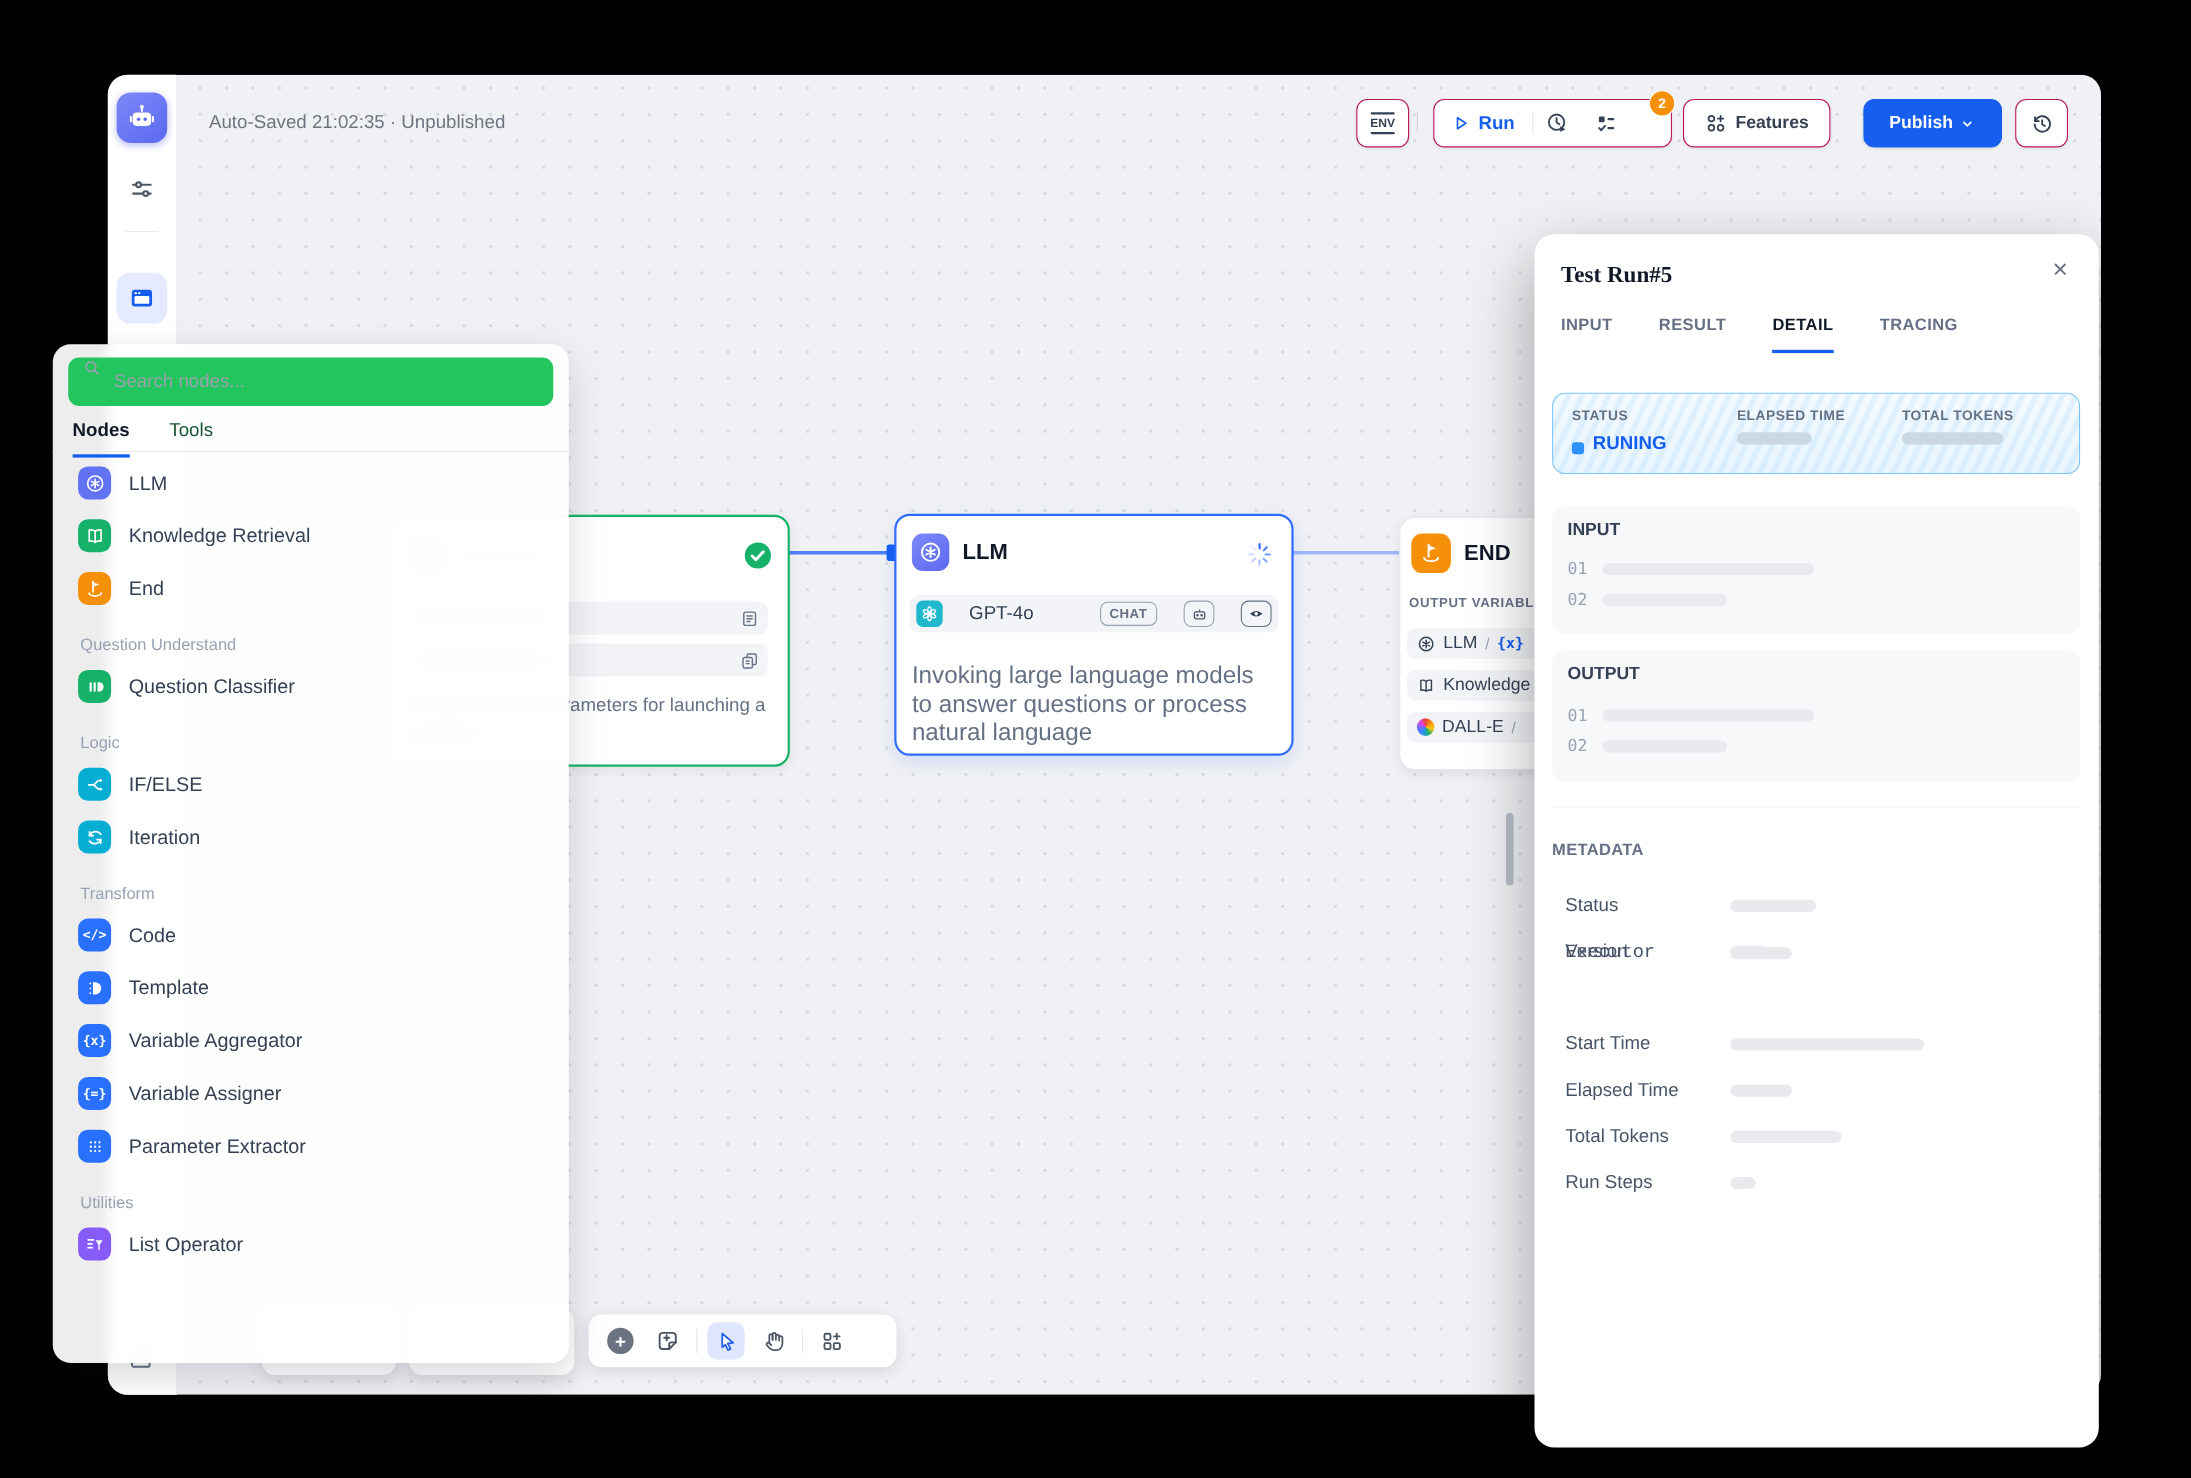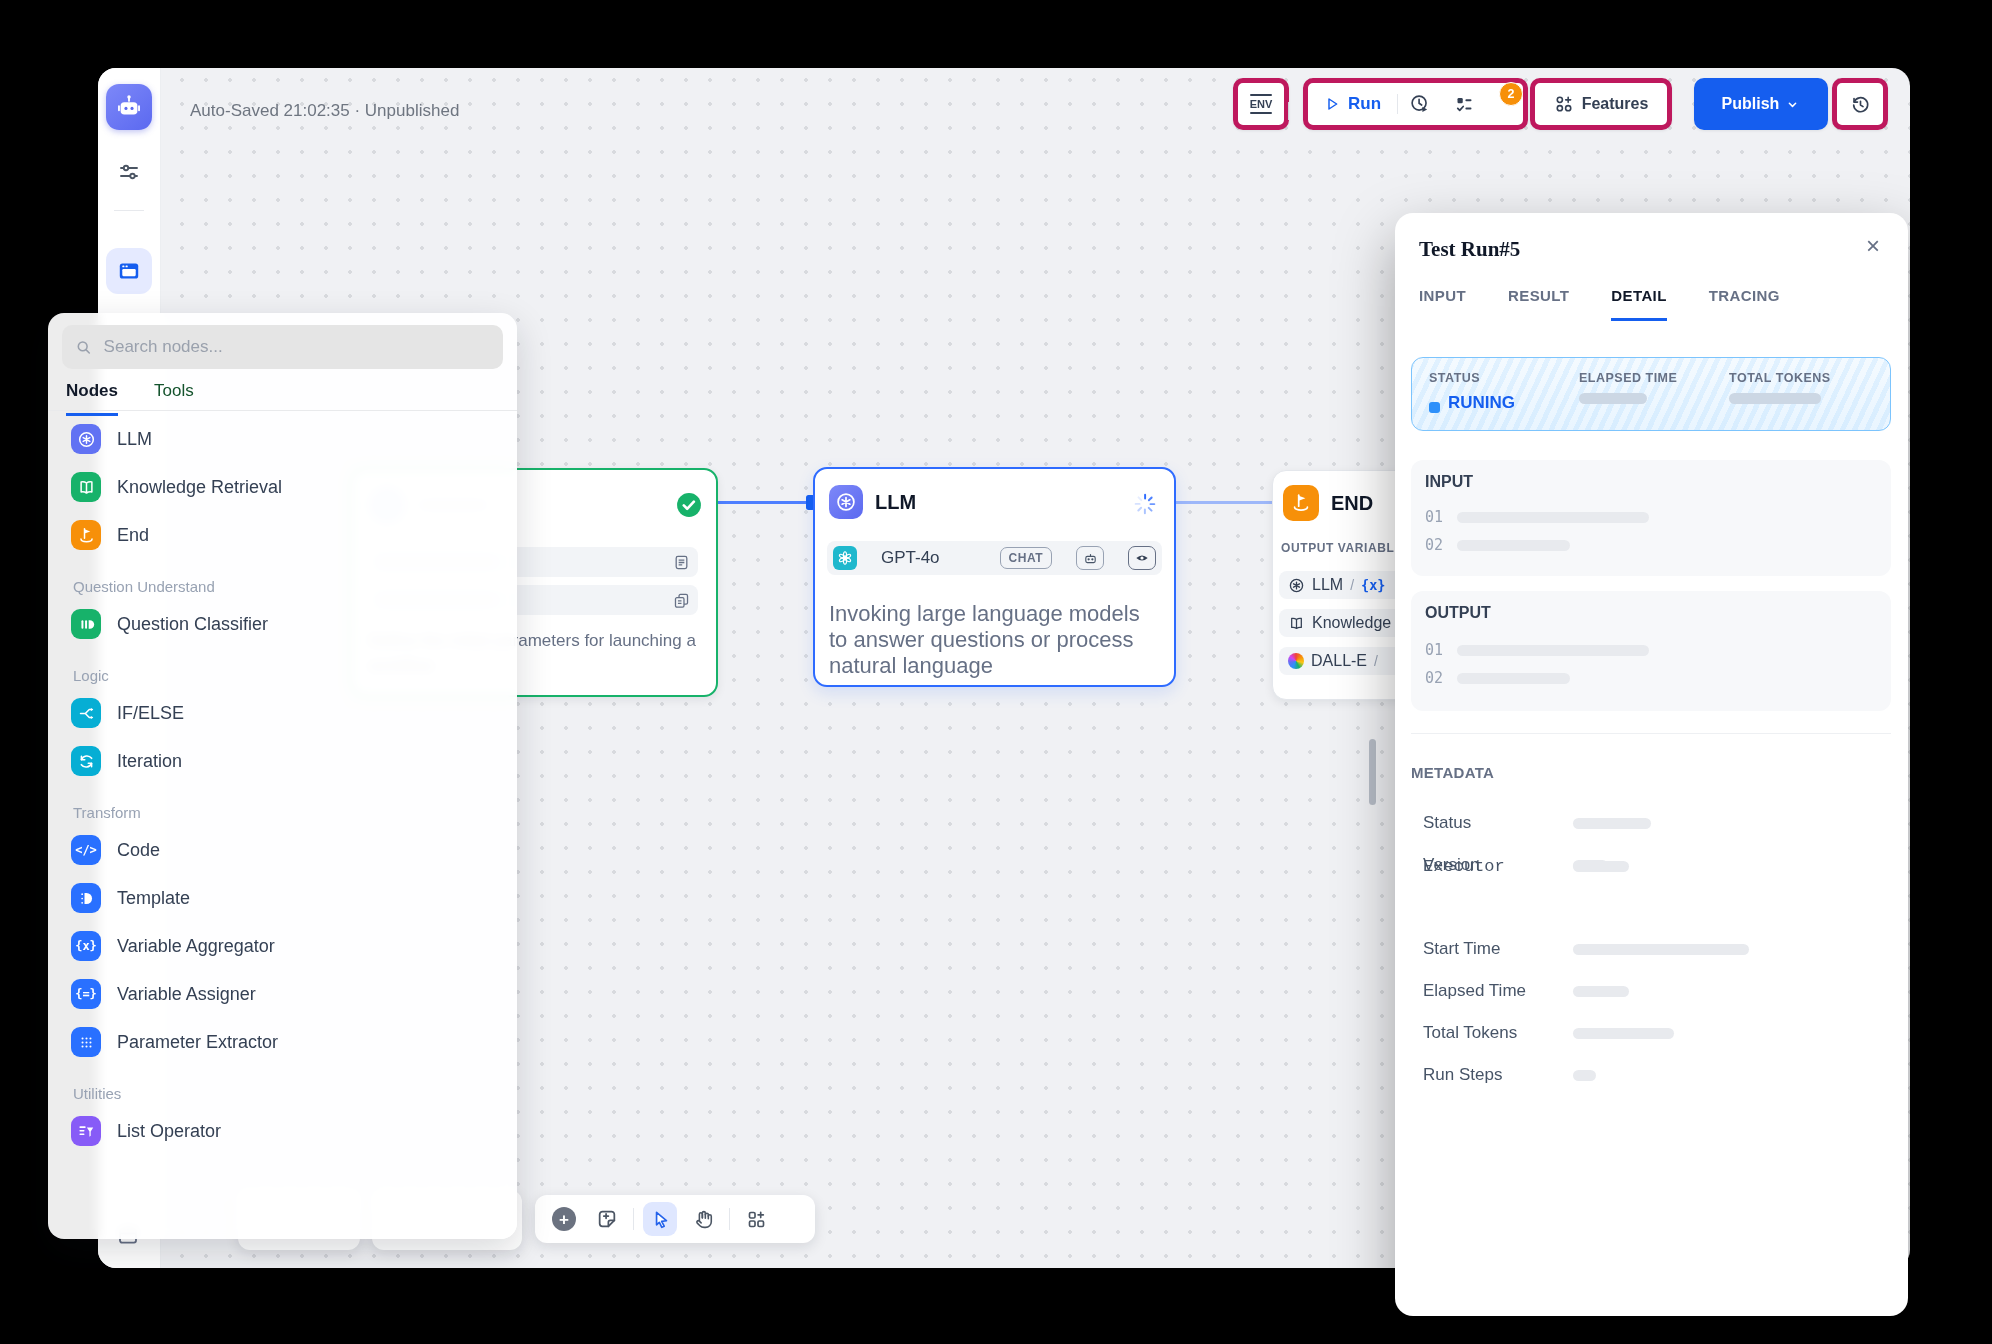--- a/index.html
+++ b/index.html
@@ -15,21 +15,21 @@
   .app-avatar{position:absolute;left:8px;top:16px;width:46px;height:46px;border-radius:13px;
               background:linear-gradient(140deg,#7d88f8,#5b69f0);display:flex;align-items:center;justify-content:center;
               box-shadow:0 2px 6px rgba(80,90,220,.35);}
   .sb-icon{position:absolute;left:19px;width:24px;height:24px;}
   .sb-divider{position:absolute;left:16px;top:142px;width:30px;height:1px;background:#e7e9ed;}
   .sb-active{position:absolute;left:8px;top:180px;width:46px;height:46px;border-radius:12px;background:#e5eaff;
              display:flex;align-items:center;justify-content:center;}
 
   
   .autosave{position:absolute;left:190px;top:101px;font-size:17px;color:#6e7580;z-index:6;}
-  .tb-btn{position:absolute;top:78px;height:42px;background:#fff;border:5px solid #be185d;border-radius:10px;
+  .tb-btn{position:absolute;top:90px;height:42px;background:#fff;border:1px solid #be185d;border-radius:10px;
           box-shadow:0 1px 3px rgba(16,24,40,.08);display:flex;align-items:center;justify-content:center;z-index:6;}
   .env-btn{left:1233px;width:46px;}
   .env-glyph{font-size:11px;font-weight:700;color:#344054;line-height:1;text-align:center;}
   .env-glyph i{display:block;height:2px;background:#344054;border-radius:2px;margin:2.5px 0;font-style:normal;}
   .tb-sep{position:absolute;left:1288px;top:102px;width:1px;height:18px;background:#d0d5dd;z-index:6;}
   .run-group{left:1303px;width:215px;justify-content:flex-start;padding:0;}
   .run-part{display:flex;align-items:center;gap:8px;padding:0 16px;height:100%;cursor:pointer;}
   .run-label{font-size:17px;font-weight:600;color:#155eef;}
   .rg-divider{width:1px;height:20px;background:#e4e7ec;}
   .rg-iconbtn{width:44px;height:100%;display:flex;align-items:center;justify-content:center;position:relative;cursor:pointer;}
@@ -80,22 +80,22 @@
   .dalle-ic{width:16px;height:16px;border-radius:50%;flex:none;
             background:conic-gradient(#f04438,#f79009,#fac515,#17b26a,#2e90fa,#6172f3,#d444f1,#f04438);}
 
   .connector{position:absolute;height:3px;border-radius:2px;z-index:1;}
   .handle{position:absolute;width:9px;height:15px;border-radius:2.5px;background:#155eef;z-index:2;}
 
   
   .node-panel{position:absolute;left:48px;top:313px;width:469px;height:926px;border-radius:16px;
               background:rgba(255,255,255,.93);backdrop-filter:blur(6px);z-index:10;
               box-shadow:0 12px 36px rgba(16,24,40,.16);box-sizing:border-box;}
-  .np-search{position:absolute;left:14px;top:12px;width:441px;height:44px;border-radius:10px;background:#e5e5e5;
-             display:flex;align-items:center;gap:9px;padding:0 13px;box-sizing:border-box;}
+  .np-search{position:absolute;left:14px;top:12px;width:441px;height:44px;border-radius:10px;background:#22c55e;
+             display:flex;gap:9px;padding:0 13px;box-sizing:border-box;}
   .np-search input{border:none;outline:none;background:transparent;font-size:17px;color:#344054;width:100%;
                    font-family:"Liberation Sans",sans-serif;}
   .np-search input::placeholder{color:#9aa1ad;}
   .np-tabs{position:absolute;left:18px;top:68px;display:flex;gap:36px;}
   .np-tab{font-size:17px;color:#14532d;padding-bottom:12px;cursor:pointer;}
   .np-tab.active{color:#101828;font-weight:700;border-bottom:3px solid #155eef;}
   .np-tabline{position:absolute;left:0;top:97px;width:469px;height:1px;background:#e9eaec;}
   .np-list{position:absolute;left:14px;top:102px;width:441px;}
   .np-item{height:48px;display:flex;align-items:center;gap:16px;padding-left:9px;border-radius:10px;cursor:pointer;}
   .np-label{font-size:18px;color:#344054;}

